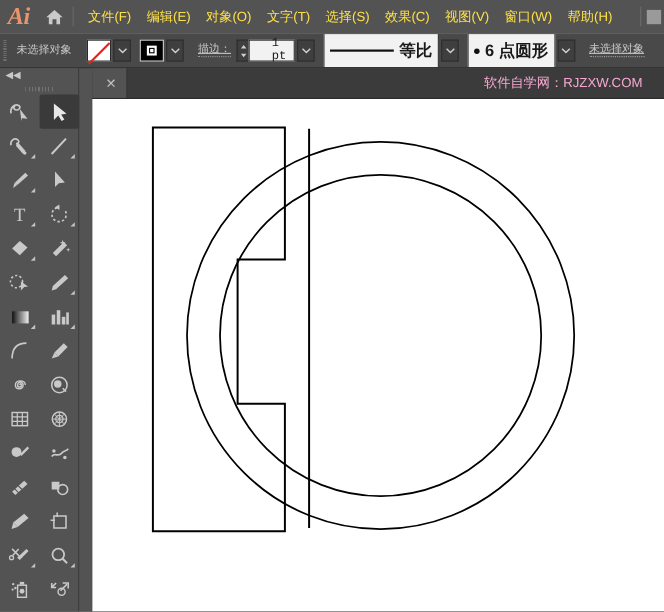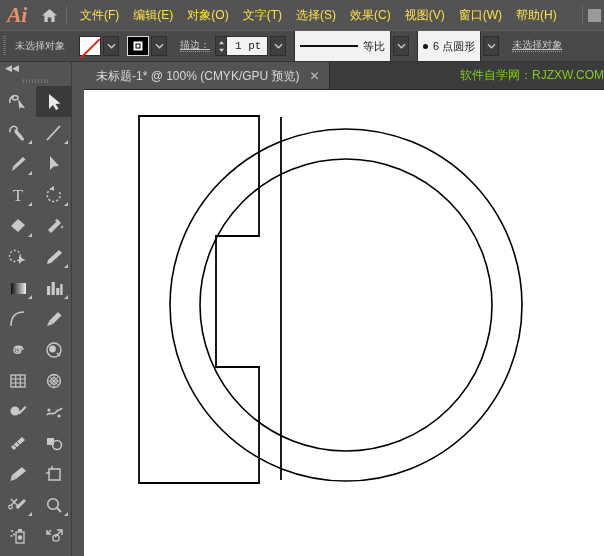--- a/index.html
+++ b/index.html
@@ -171,36 +171,37 @@
   }
   .numfield {
     width: 42px; height: 20px;
     background: #f2f2f2;
     border: 1px solid #2e2e2e;
     box-sizing: border-box;
     color: #1a1a1a;
     font-size: 11px;
     font-family: "Liberation Mono", "DejaVu Sans Mono", monospace;
     display:flex; align-items:center;
-    padding-left: 8px;
+    padding-left: 20px;
     flex: 0 0 auto;
   }
   .dropdown {
     height: 32px;
     background: #f2f2f2;
     border: 1px solid #2e2e2e;
     box-sizing: border-box;
     display: flex;
     align-items: center;
     color: #1a1a1a;
-    font-size: 11px;
+    font-size: 15px;
     padding: 0 5px;
     gap: 5px;
     flex: 0 0 auto;
     white-space: nowrap;
+    font-weight: bold;
   }
   .dd-line {
     width: 58px; height: 2px;
     background: #111;
   }
   .dd-dot {
     width: 5px; height: 5px;
     border-radius: 50%;
     background: #111;
     flex: 0 0 auto;
@@ -234,22 +235,23 @@
   }
   .tab-close {
     color: #c0c0c0;
     font-size: 12px;
     line-height: 1;
   }
   .watermark {
     margin-left: auto;
     display: flex;
     align-items: center;
-    color: #84cc16;
+    color: #f9a8d4;
     font-size: 12px;
+    padding-right: 20px;
     white-space: nowrap;
   }
 
   
   .toolbar {
     position: absolute;
     left: 0; top: 62px;
     width: 72px; height: 494px;
     background: #535353;
     border-right: 1px solid #3d3d3d;
@@ -389,21 +391,20 @@
       <svg width="9" height="6" viewBox="0 0 9 6">
           <path d="M1 1.3 L4.5 4.8 L8 1.3" stroke="#d0d0d0" stroke-width="1.3" fill="none"></path>
         </svg>
     </div>
     <div class="cb-gap"></div>
     <div class="cb-label dotted">未选择对象</div>
   </div>
 
   <div class="tabbar">
     <div class="doctab">
-      <span class="doctab-title">未标题-1* @ 100% (CMYK/GPU 预览)</span>
       <span class="tab-close">✕</span>
     </div>
     <div class="watermark">软件自学网：RJZXW.COM</div>
   </div>
 
   <div class="toolbar">
     <div class="tb-collapse">◀◀</div>
     <div class="tb-grip">
         <i></i>
       </div>

